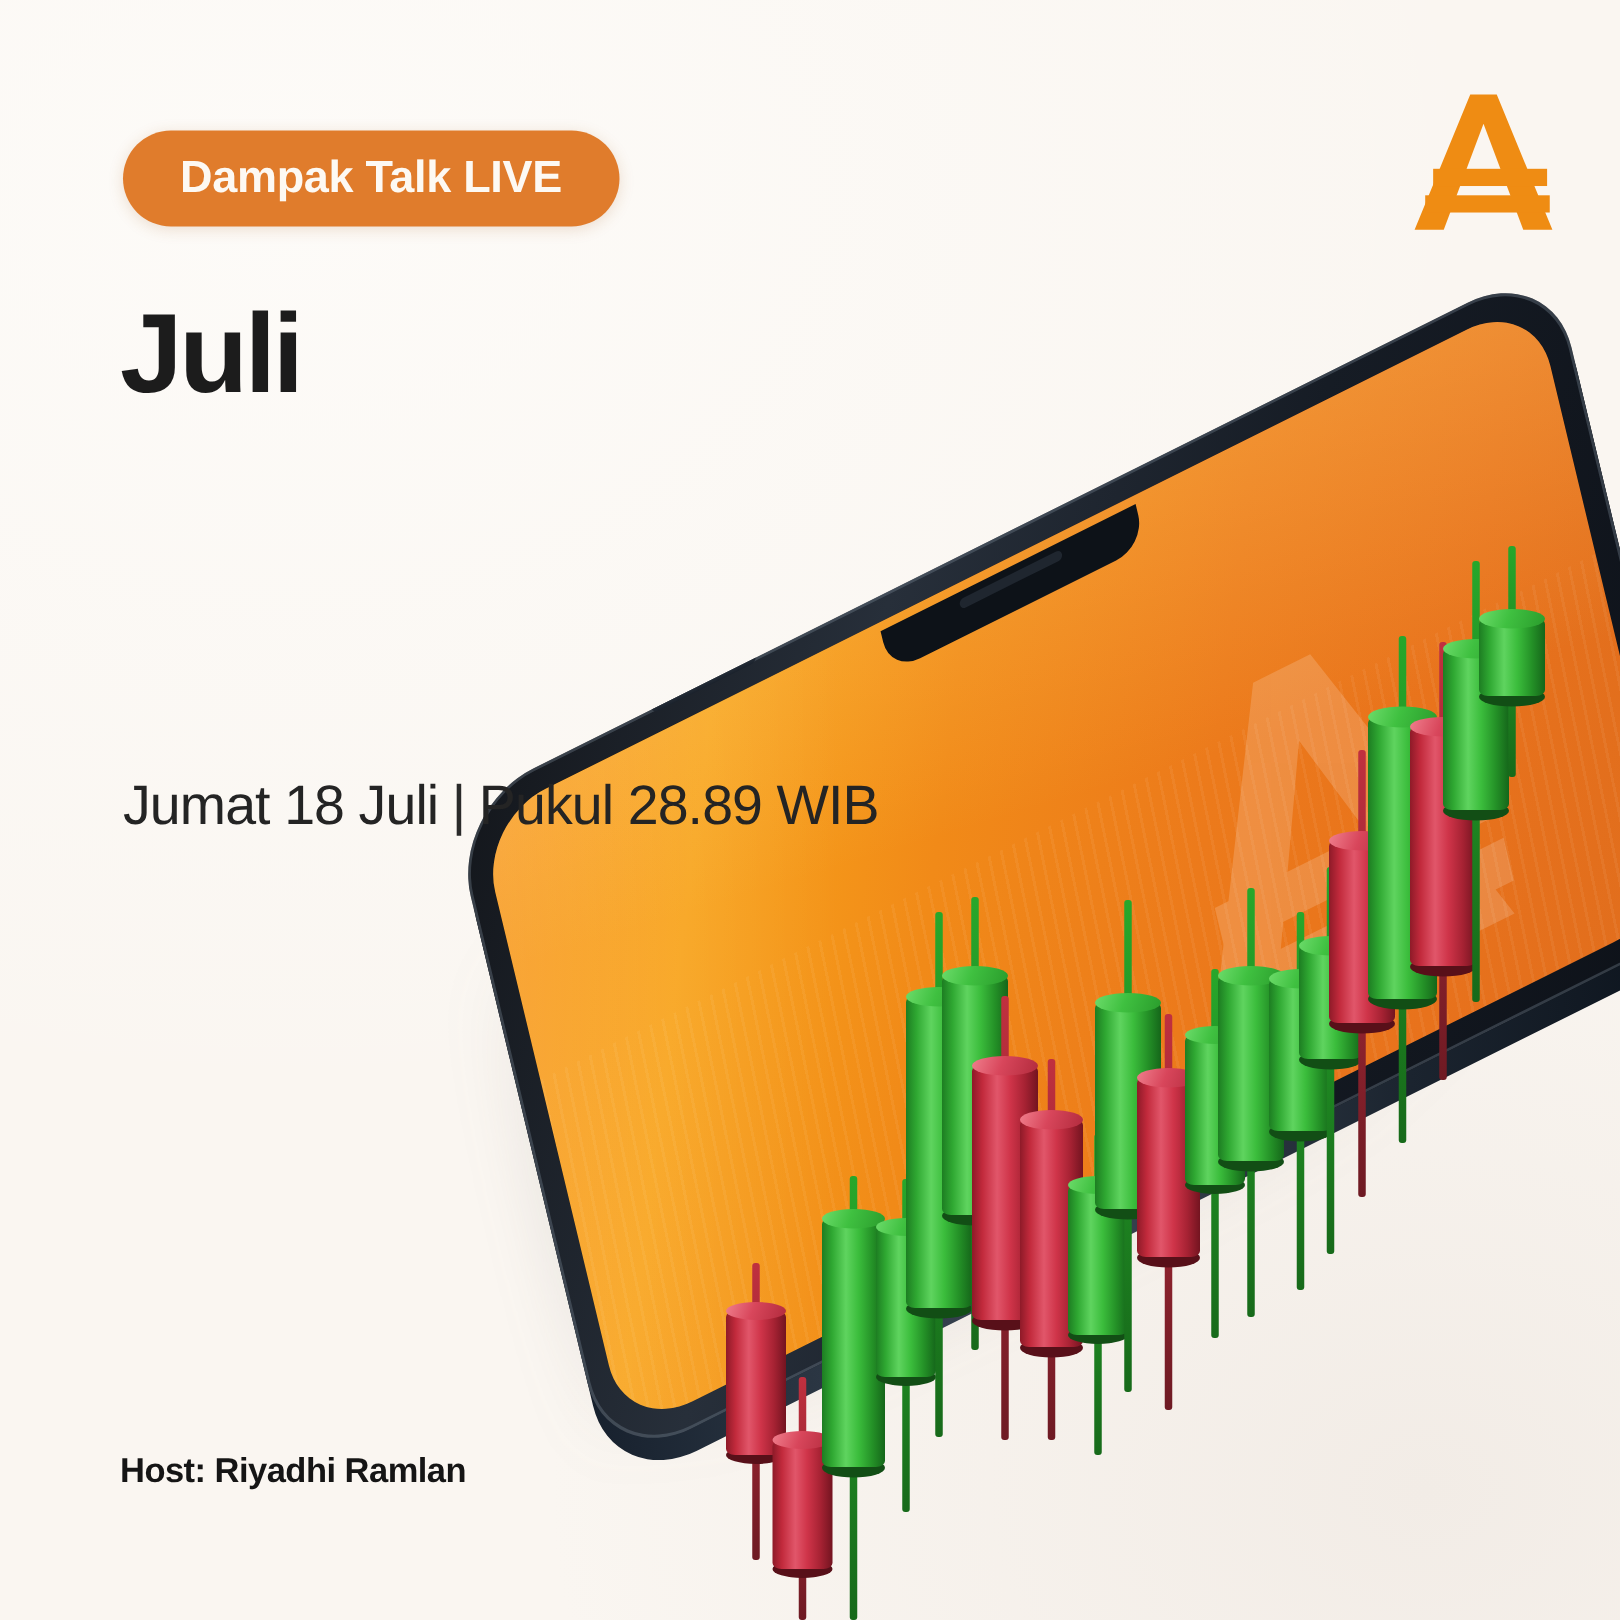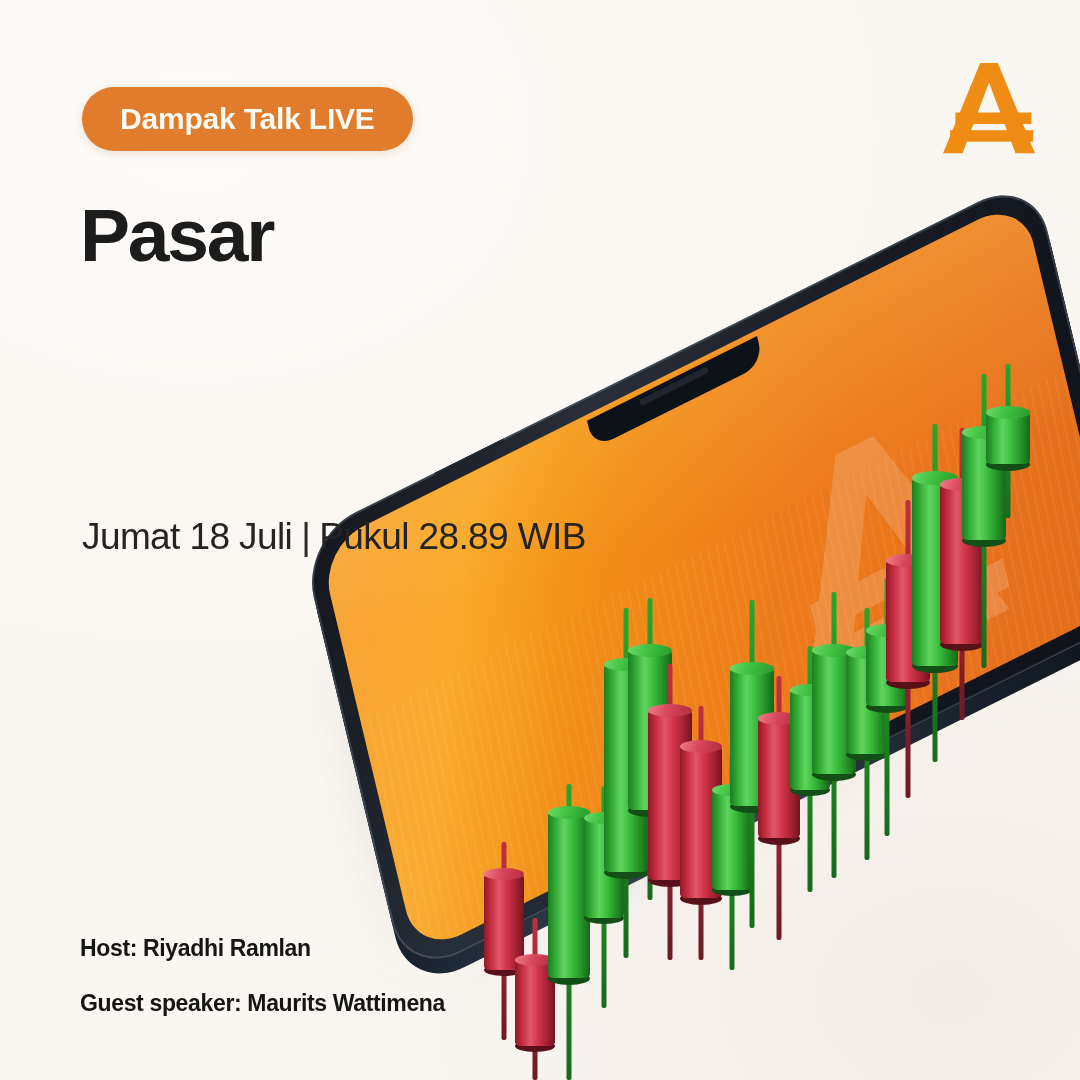--- a/index.html
+++ b/index.html
@@ -405,29 +405,28 @@
     <svg viewBox="0 0 120 112" width="106" height="102" aria-hidden="true">
       <g fill="#ef8c13">
         <polygon points="50,4 70,4 112,106 90,106 60,26 30,106 8,106"></polygon>
         <rect x="22" y="60" width="86" height="13"></rect>
         <rect x="16" y="80" width="94" height="13"></rect>
       </g>
     </svg>
   </div>
 
   <h1 class="headline">
-    <span class="ln">Pasar</span>
+    <span class="ln">Juli</span>
   </h1>
 
   <div class="dateline">
     <span>Jumat 18 Juli</span><span class="sep">|</span><span>Pukul 28.89 WIB</span>
   </div>
 
   <div class="credits">
     <div class="credit-block">
       <div class="credit-name">Host: Riyadhi Ramlan</div>
     </div>
     <div class="credit-block">
-      <div class="credit-name">Guest speaker: Maurits Wattimena</div>
     </div>
   </div>
 
 </div>
 
 </body></html>

